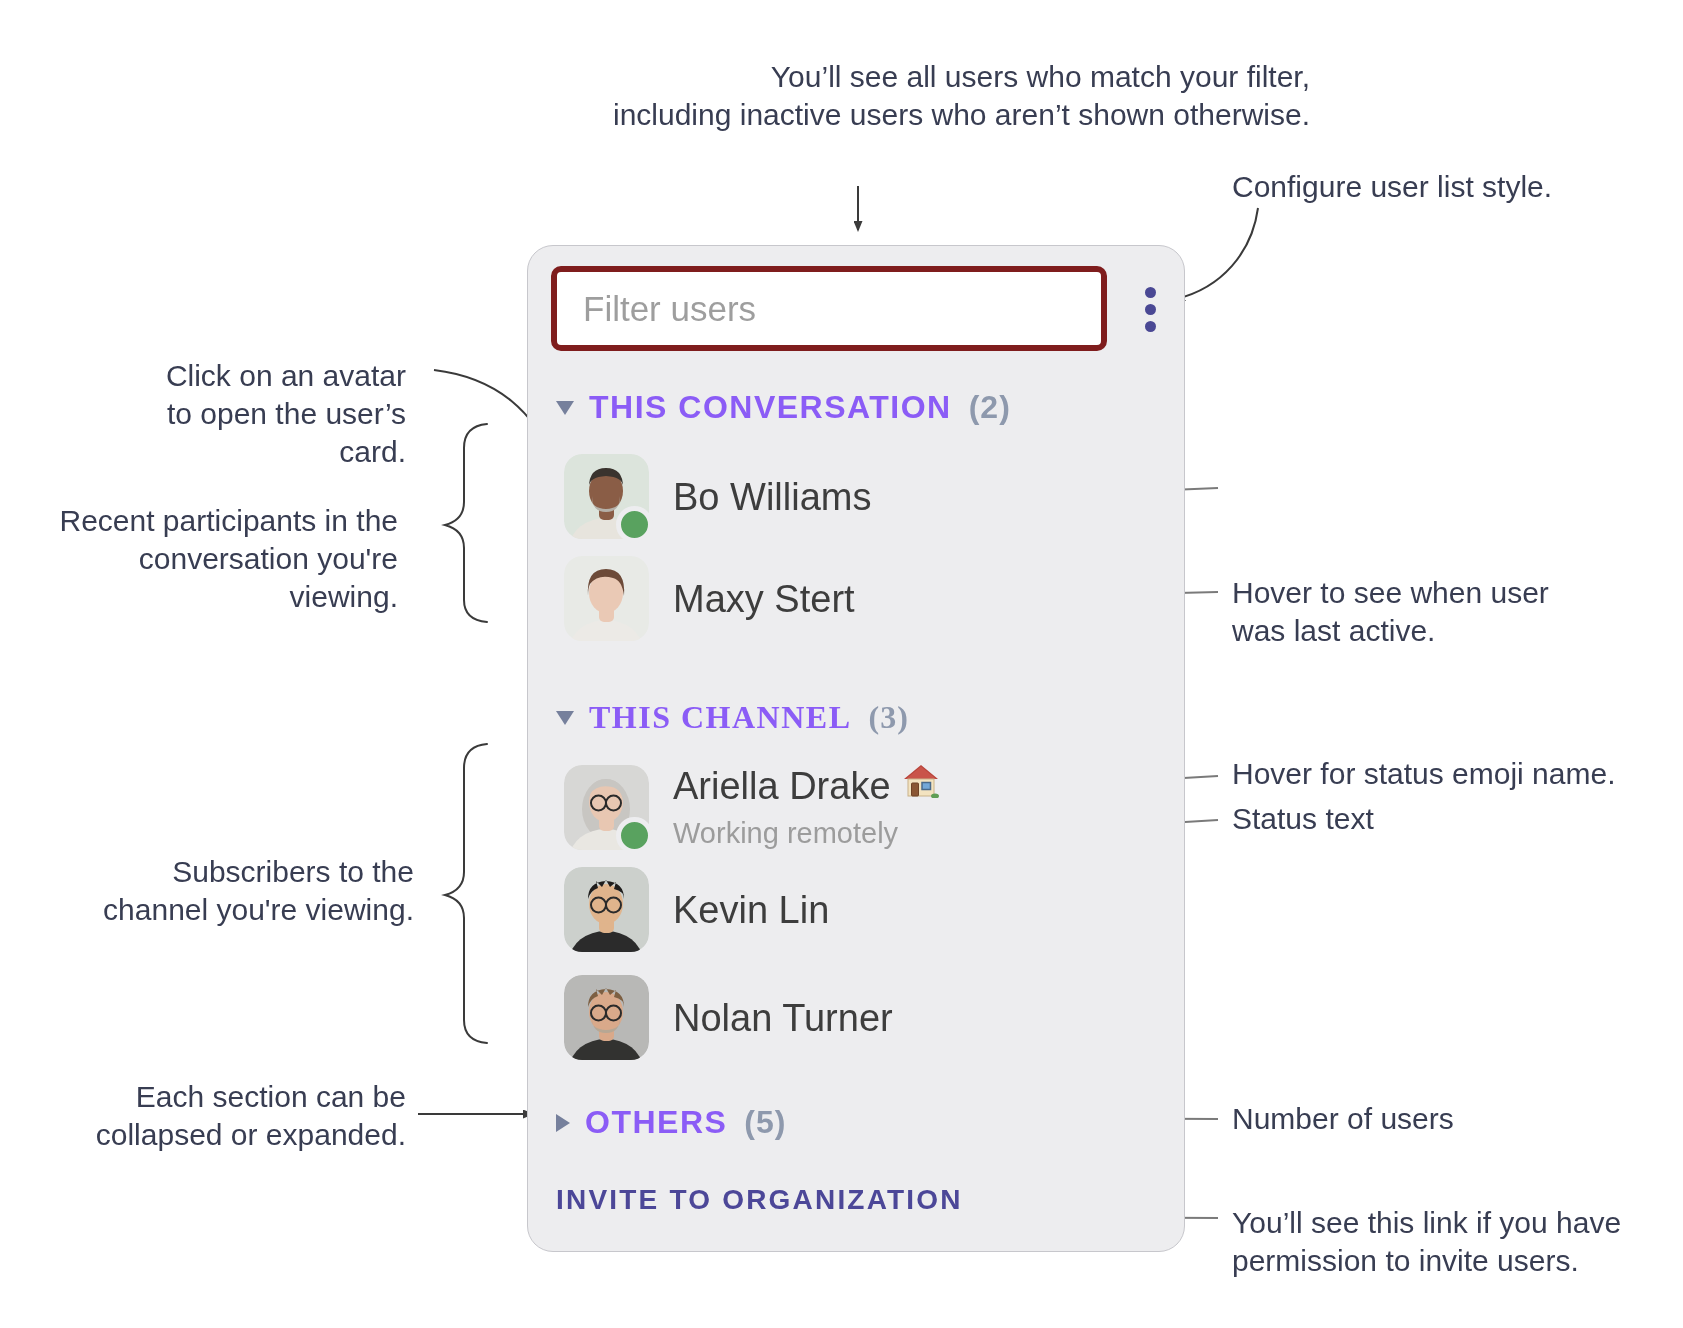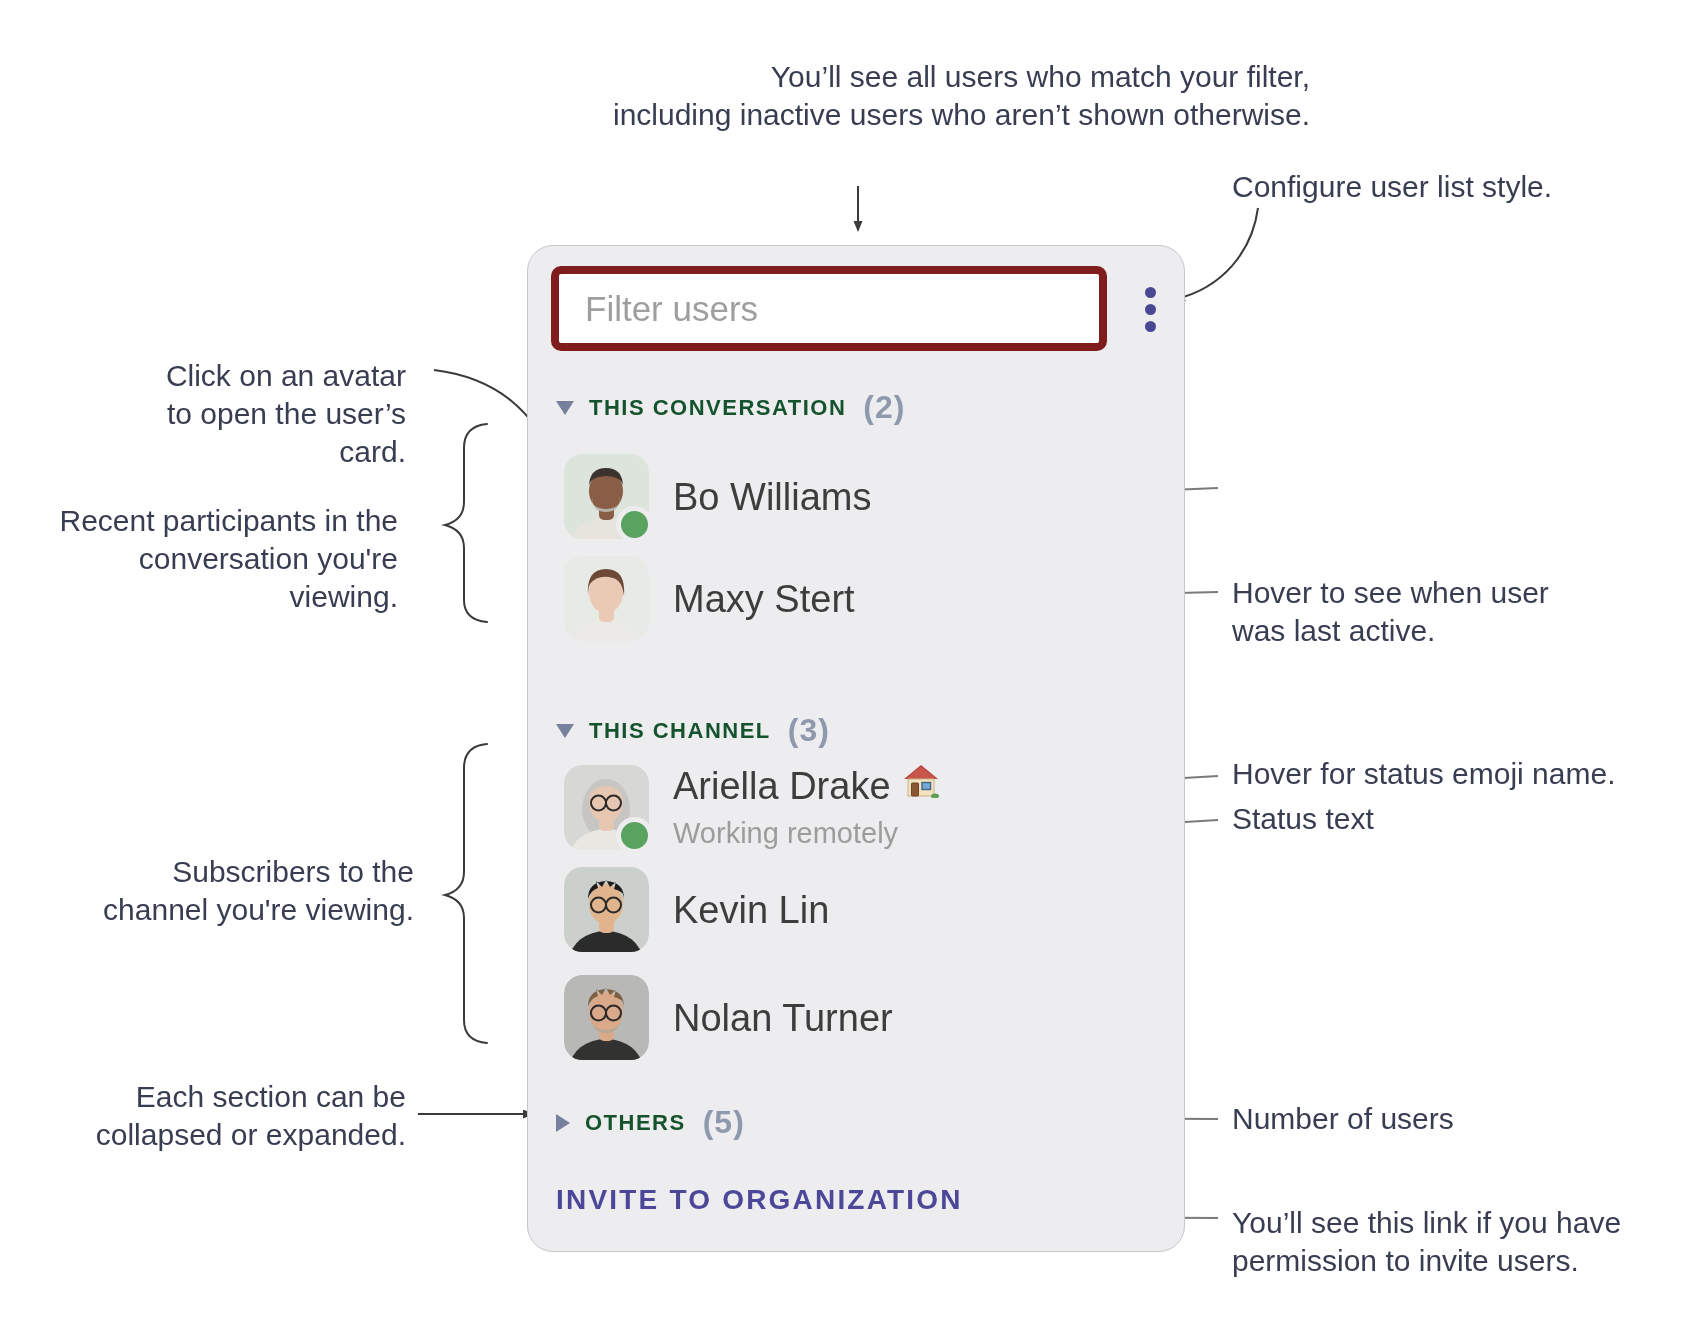--- a/index.html
+++ b/index.html
@@ -12,32 +12,32 @@
   .ann.right{text-align:right;}
   .ann.left{text-align:left;}
 
   
   .overlay{position:absolute;left:0;top:0;pointer-events:none;}
 
   
   .panel{position:absolute;left:527px;top:245px;width:658px;height:1007px;
          background:#ededef;border:1.5px solid #c7c7cc;border-radius:26px;box-sizing:border-box;}
   .filter-input{position:absolute;left:23px;top:20px;width:556px;height:85px;box-sizing:border-box;
-        background:#ffffff;border:8px solid #7f1d1d;border-radius:10px;font-family:inherit;
+        background:#ffffff;border:6px solid #7f1d1d;border-radius:10px;font-family:inherit;
         font-size:35px;color:#4a4a4a;padding:0 0 0 26px;outline:none;}
   .filter-input::placeholder{color:#9e9e9e;opacity:1;}
   .kebab{position:absolute;left:604px;top:32px;width:36px;height:62px;display:flex;
         flex-direction:column;align-items:center;justify-content:center;gap:6px;cursor:pointer;}
   .kebab .dot{width:11px;height:11px;border-radius:50%;background:#4a4894;}
 
   .section-header{position:absolute;left:28px;display:flex;align-items:center;gap:15px;cursor:pointer;}
   .tri{width:0;height:0;}
   .tri.down{border-left:9px solid transparent;border-right:9px solid transparent;border-top:14px solid #76809c;}
   .tri.rightp{border-top:9px solid transparent;border-bottom:9px solid transparent;border-left:14px solid #76809c;}
-  .section-label{font-size:22px;font-weight:bold;letter-spacing:1.5px;color:#14532d;}
+  .section-label{font-size:32px;font-weight:bold;letter-spacing:1.5px;color:#8b5cf6;}
   .section-count{font-size:32px;font-weight:bold;letter-spacing:1px;color:#8e99ad;margin-left:2px;}
 
   .user-row{position:absolute;left:36px;display:flex;align-items:center;}
   .avatar-wrap{position:relative;width:85px;height:85px;flex:0 0 85px;cursor:pointer;}
   .avatar-wrap svg{display:block;border-radius:18px;}
   .presence{position:absolute;right:-4px;bottom:-4px;width:27px;height:27px;border-radius:50%;
         background:#59a25f;border:5px solid #ededef;box-sizing:content-box;}
   .user-text{margin-left:24px;}
   .user-name{font-size:38px;color:#3d3d3d;line-height:44px;display:flex;align-items:flex-start;gap:12px;cursor:pointer;}
   .user-status{font-size:29px;color:#9c9c9c;line-height:34px;margin-top:8px;}
@@ -145,21 +145,21 @@
               <ellipse cx="42" cy="37" rx="17" ry="20" fill="#eac9b5"></ellipse>
               <path d="M24 40 Q22 13 42 13 Q62 13 60 40 Q58 24 49 22 Q34 18 26 28 Q24 32 24 40 Z" fill="#6d4a38"></path>
             </svg>
           </div>
     <div class="user-text">
       <div class="user-name">
               <span>Maxy Stert</span>
             </div>
     </div>
   </div>
-        <div class="section-header" style="top: 466px;">
+        <div class="section-header" style="top: 453px; font-family: Liberation Serif, serif;">
     <span class="tri down"></span>
     <span class="section-label">THIS CHANNEL</span>
     <span class="section-count">(3)</span>
   </div>
         <div class="user-row" style="top: 518px;">
     <div class="avatar-wrap">
             <svg width="85" height="85" viewBox="0 0 85 85">
               <rect width="85" height="85" rx="18" fill="#d7d7d5"></rect>
               <ellipse cx="42" cy="44" rx="24" ry="30" fill="#c8c6c2"></ellipse>
               <ellipse cx="42" cy="92" rx="36" ry="28" fill="#e9e7e2"></ellipse>

